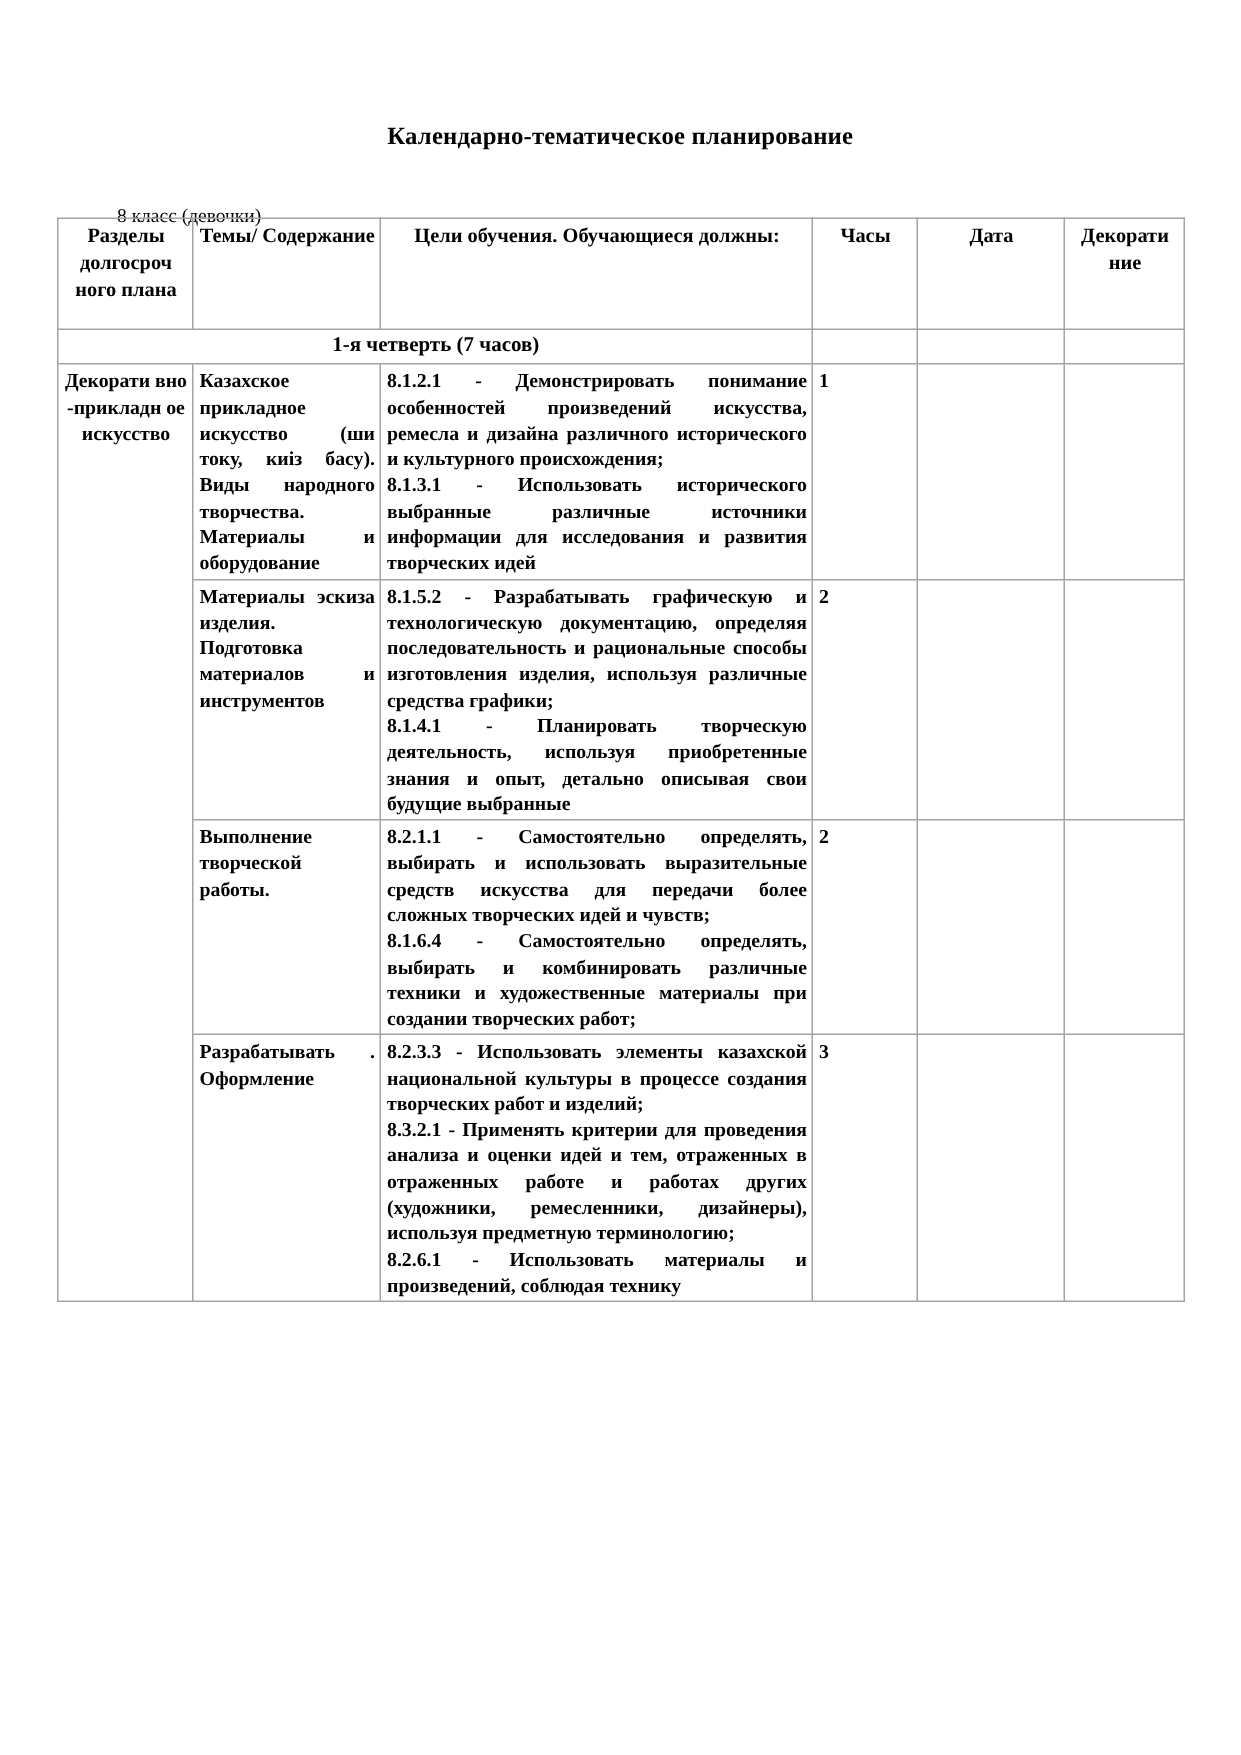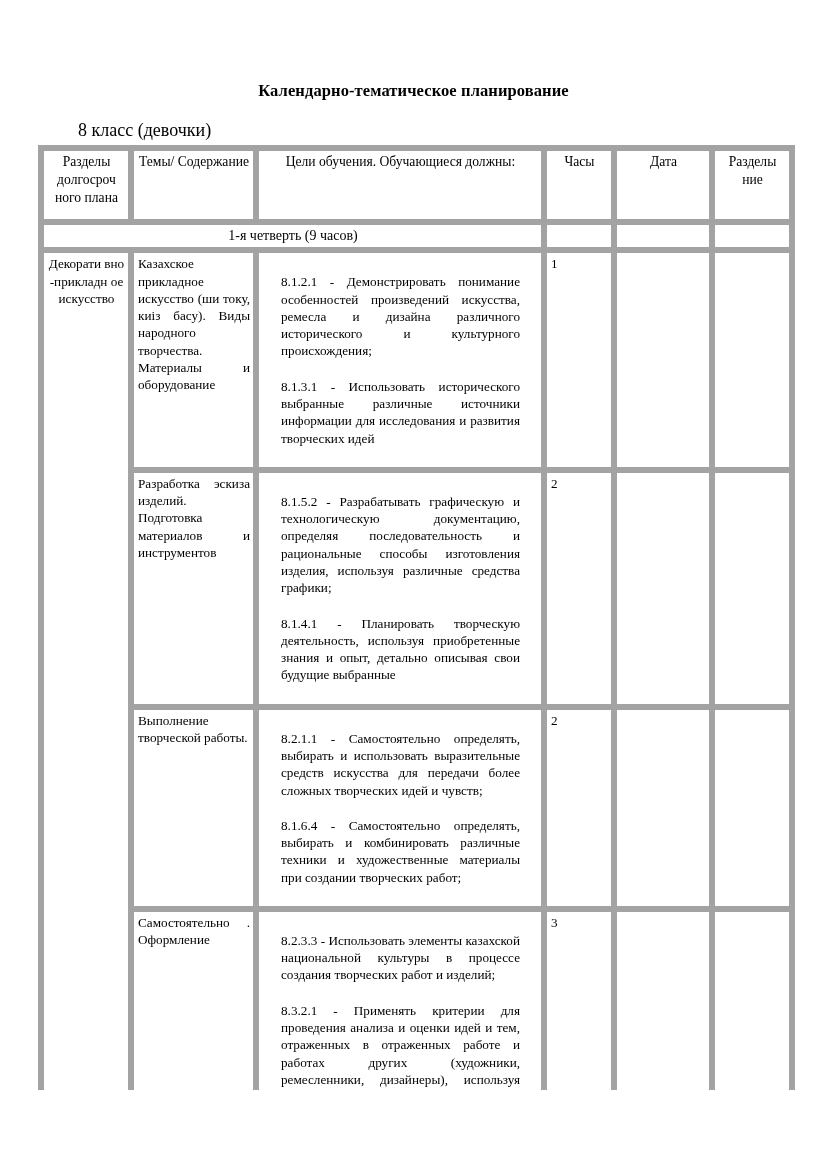--- a/index.html
+++ b/index.html
@@ -29,40 +29,40 @@
     margin: 0;
     position: absolute;
     left: 0;
     right: 0;
     top: 81px;
     letter-spacing: 0.1px;
   }
   .subtitle {
     position: absolute;
     left: 78px;
-    top: 120px;
-    font-size: 18px;
+    top: 136px;
+    font-size: 13px;
     white-space: nowrap;
     text-align: right;
   }
   table.ktp {
     position: absolute;
     left: 38px;
     top: 145px;
     width: 751px;
     border-collapse: collapse;
     table-layout: fixed;
     font-size: 13.2px;
     line-height: 1.31;
   }
   table.ktp td, table.ktp th {
-    border: 6px solid #a3a3a3;
+    border: 1px solid #a3a3a3;
     vertical-align: top;
     padding: 2px 3px 2px 4px;
-    font-weight: normal;
+    font-weight: bold;
     box-sizing: border-box;
   }
   table.ktp th {
     text-align: center;
     vertical-align: top;
     font-size: 13.6px;
     line-height: 1.33;
   }
   .col-1 { width: 90px; }
   .col-2 { width: 125px; }
@@ -78,21 +78,21 @@
     padding-top: 1px;
     padding-bottom: 1px;
     height: 21px;
   }
   .goals {
     text-align: justify;
     text-justify: inter-word;
     hyphens: none;
   }
   .goals p {
-    margin: 18px;
+    margin: 0;
   }
   .topic {
     text-align: justify;
     text-justify: inter-word;
   }
   .section-cell {
     text-align: center;
     word-break: break-all;
   }
   .hours-cell { text-align: left; }
@@ -124,45 +124,45 @@
         <col class="col-5">
         <col class="col-6">
     </colgroup>
     <thead>
       <tr class="head-row">
         <th>Разделы долгосроч ного плана</th>
         <th>Темы/ Содержание</th>
         <th>Цели обучения. Обучающиеся должны:</th>
         <th>Часы</th>
         <th>Дата</th>
-        <th>Разделы ние</th>
+        <th>Декорати ние</th>
       </tr>
     </thead>
     <tbody>
       <tr>
-        <td class="quarter-cell" colspan="3">1-я четверть (9 часов)</td>
+        <td class="quarter-cell" colspan="3">1-я четверть (7 часов)</td>
         <td class="empty-cell"></td>
         <td class="empty-cell"></td>
         <td class="empty-cell"></td>
       </tr>
 
       <tr>
         <td class="section-cell" rowspan="4">Декорати вно-прикладн ое искусство</td>
         <td class="topic">Казахское прикладное искусство (ши току, киіз басу). Виды народного творчества. Материалы и оборудование</td>
         <td class="goals">
           <p>8.1.2.1 - Демонстрировать понимание особенностей произведений искусства, ремесла и дизайна различного исторического и культурного происхождения;</p>
           <p>8.1.3.1 - Использовать исторического выбранные различные источники информации для исследования и развития творческих идей</p>
         </td>
         <td class="hours-cell">1</td>
         <td class="empty-cell"></td>
         <td class="empty-cell"></td>
       </tr>
 
       <tr>
-        <td class="topic">Разработка эскиза изделий. Подготовка материалов и инструментов</td>
+        <td class="topic">Материалы эскиза изделия. Подготовка материалов и инструментов</td>
         <td class="goals">
           <p>8.1.5.2 - Разрабатывать графическую и технологическую документацию, определяя последовательность и рациональные способы изготовления изделия, используя различные средства графики;</p>
           <p>8.1.4.1 - Планировать творческую деятельность, используя приобретенные знания и опыт, детально описывая свои будущие выбранные</p>
         </td>
         <td class="hours-cell">2</td>
         <td class="empty-cell"></td>
         <td class="empty-cell"></td>
       </tr>
 
       <tr>
@@ -170,21 +170,21 @@
         <td class="goals">
           <p>8.2.1.1 - Самостоятельно определять, выбирать и использовать выразительные средств искусства для передачи более сложных творческих идей и чувств;</p>
           <p>8.1.6.4 - Самостоятельно определять, выбирать и комбинировать различные техники и художественные материалы при создании творческих работ;</p>
         </td>
         <td class="hours-cell">2</td>
         <td class="empty-cell"></td>
         <td class="empty-cell"></td>
       </tr>
 
       <tr>
-        <td class="topic">Самостоятельно . Оформление</td>
+        <td class="topic">Разрабатывать . Оформление</td>
         <td class="goals">
           <p>8.2.3.3 - Использовать элементы казахской национальной культуры в процессе создания творческих работ и изделий;</p>
           <p>8.3.2.1 - Применять критерии для проведения анализа и оценки идей и тем, отраженных в отраженных работе и работах других (художники, ремесленники, дизайнеры), используя предметную терминологию;</p>
           <p>8.2.6.1 - Использовать материалы и произведений, соблюдая технику</p>
         </td>
         <td class="hours-cell">3</td>
         <td class="empty-cell"></td>
         <td class="empty-cell"></td>
       </tr>
     </tbody>

